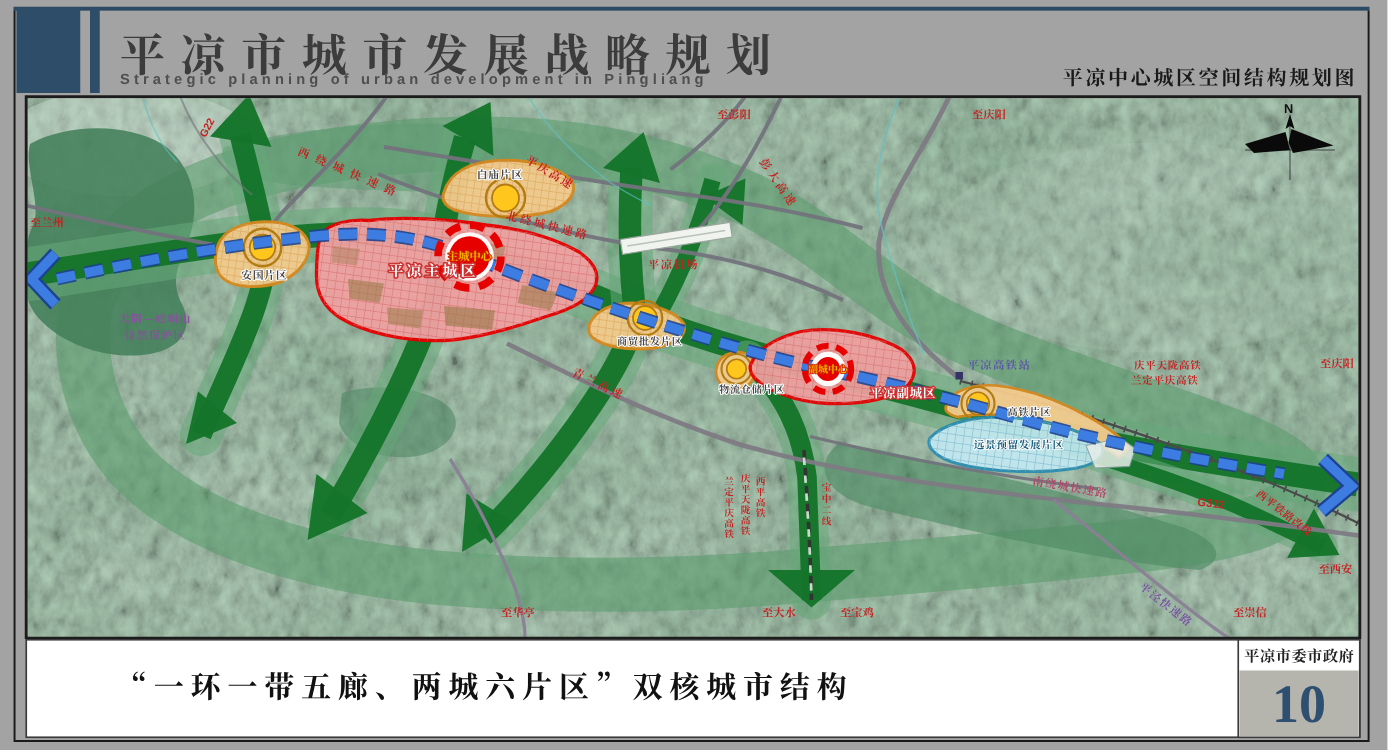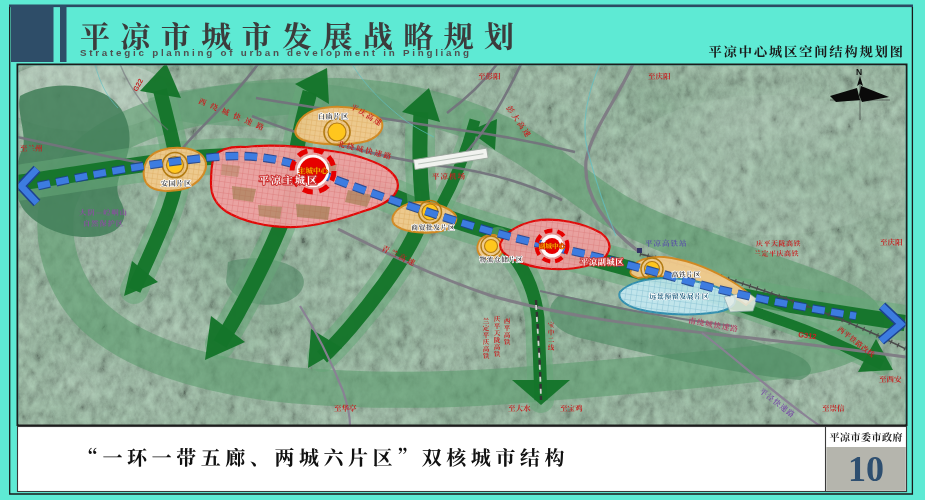--- a/index.html
+++ b/index.html
@@ -1,15 +1,15 @@
 <!DOCTYPE html>
 <html><head><meta charset="utf-8"><title>平凉市城市发展战略规划</title>
 <style>
 html,body{margin:0;padding:0;background:#ffffff;}
-#page{position:relative;width:925px;height:500px;background:#5eead4;overflow:hidden;font-family:"Liberation Sans",sans-serif;}
+#page{position:relative;width:925px;height:500px;background:#a3a3a3;overflow:hidden;font-family:"Liberation Sans",sans-serif;}
 </style></head>
 <body>
 
 <div id="page">
 <svg width="925" height="500" viewBox="0 0 925 500">
 <defs>
 <clipPath id="mapclip">
           <rect x="18.5" y="65.5" width="887" height="359"></rect>
         </clipPath>
 <filter id="tfine" x="0" y="0" width="100%" height="100%">

